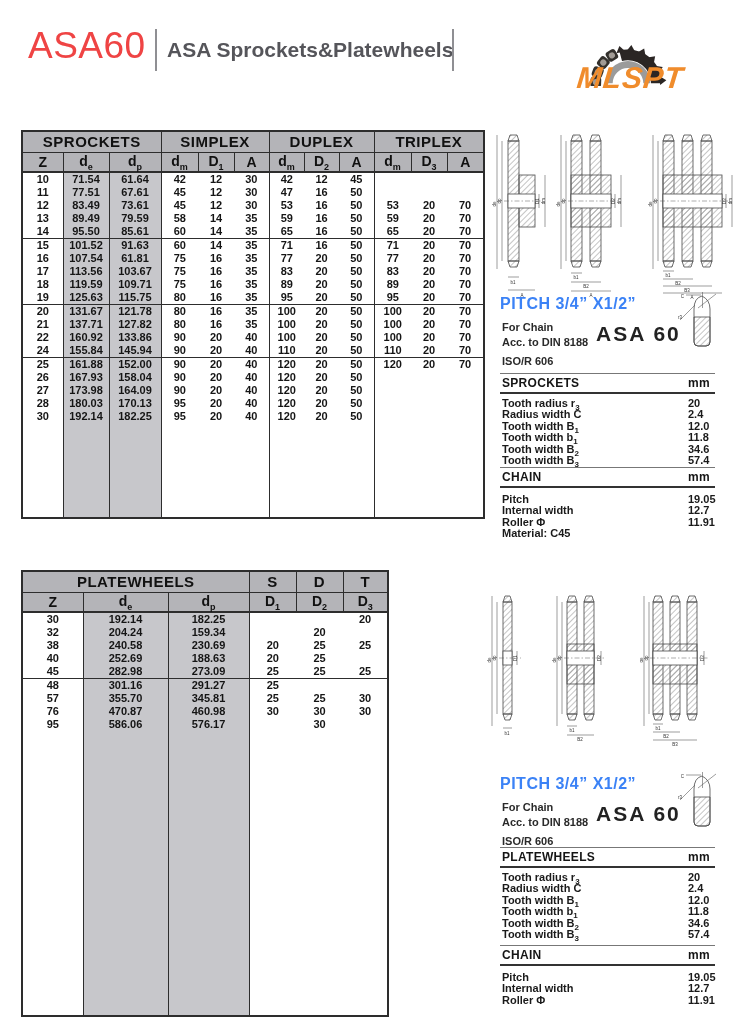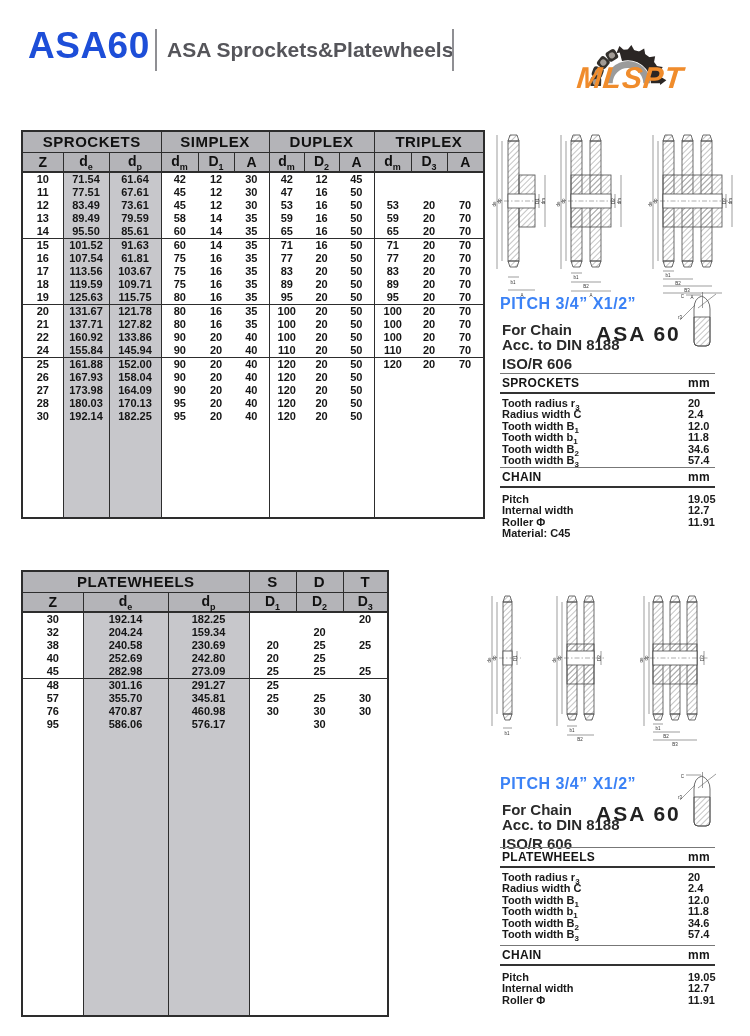--- a/index.html
+++ b/index.html
@@ -1,41 +1,41 @@
 <!DOCTYPE html>
 <html><head>
 <meta charset="utf-8">
 <style>
 *{margin:0;padding:0;box-sizing:border-box}
 html,body{width:750px;height:1036px}
 body{background:#fff;font-family:"Liberation Sans",sans-serif;color:#151515;position:relative}
 .page{position:absolute;inset:0;background:#fff;overflow:hidden}
 
-.brand{position:absolute;left:28px;top:25px;font-size:37px;font-weight:bold;letter-spacing:.5px;color:#1d4ed8}
+.brand{position:absolute;left:28px;top:25px;font-size:37px;font-weight:normal;letter-spacing:.5px;color:#ef4444}
 .vbar{position:absolute;width:2px;background:#8f8f93;top:29px;height:42px}
 .subtitle{position:absolute;left:167px;top:38px;font-size:21px;font-weight:bold;color:#55555a}
 .logo-text{position:absolute;left:577px;top:61px;font-size:30px;font-weight:bold;font-style:italic;color:#f08c2c;transform:skewX(-6deg);letter-spacing:1px}
 
 table{position:absolute;border-collapse:collapse;table-layout:fixed;border:2px solid #2d2d2d;background:#fff}
 #tbl-sprockets{left:21px;top:130px;width:462px}
 #tbl-platewheels{left:21px;top:570px;width:366px}
 th{background:#b4b4b8;border:1px solid #2d2d2d;font-weight:bold;padding:0;text-align:center;color:#111}
 tr.grp th{font-size:15px;height:21px;letter-spacing:.5px}
 tr.cols th{font-size:14px;height:20px;border-bottom:2px solid #2d2d2d}
 th sub{font-size:9px}
 td{font-size:11px;font-weight:bold;height:13px;line-height:13px;padding:0;text-align:center;white-space:nowrap;overflow:hidden}
 td.shaded{background:#c7c7cb}
 td.vline{border-right:1px solid #2d2d2d}
 tbody.gsep{border-top:1px solid #2d2d2d}
 
 .spec{position:absolute;width:216px}
 #spec-top{left:500px;top:295px}
 #spec-bottom{left:500px;top:775px}
 .pitch-title{position:absolute;left:0;top:0;font-size:16px;font-weight:bold;letter-spacing:.5px;color:#3b82f6}
-.spec-line{position:absolute;left:2px;font-size:15px;font-weight:bold;color:#2a2a2a}
+.spec-line{position:absolute;left:2px;font-size:11px;font-weight:bold;color:#2a2a2a}
 .l1{top:26px}.l2{top:41px}.l3{top:60px}
 .asa-label{position:absolute;left:96px;top:27px;font-size:21px;font-weight:bold;letter-spacing:2px;color:#222}
 .spec-head{position:absolute;left:0;width:215px;border-top:1px solid #777;border-bottom:2px solid #333;font-size:12px;font-weight:bold;padding:2px 0 2px 2px;letter-spacing:.3px}
 .spec-head .unit{position:absolute;left:188px}
 .spec-rows{position:absolute;left:2px;width:213px}
 .spec-row{position:relative;height:11.4px;font-size:11px;font-weight:bold;line-height:20px;color:#1a1a1a}
 .spec-row .val{position:absolute;left:186px;top:0}
 .spec-row sub{font-size:8px}
 
 svg.draw{position:absolute}
@@ -466,21 +466,21 @@
           <td class="vline">38</td>
           <td class="shaded vline">240.58</td>
           <td class="shaded vline">230.69</td>
           <td>20</td>
           <td>25</td>
           <td>25</td>
         </tr>
         <tr>
           <td class="vline">40</td>
           <td class="shaded vline">252.69</td>
-          <td class="shaded vline">242.80</td>
+          <td class="shaded vline">188.63</td>
           <td>20</td>
           <td>25</td>
           <td></td>
         </tr>
         <tr>
           <td class="vline">45</td>
           <td class="shaded vline">282.98</td>
           <td class="shaded vline">273.09</td>
           <td>25</td>
           <td>25</td>

